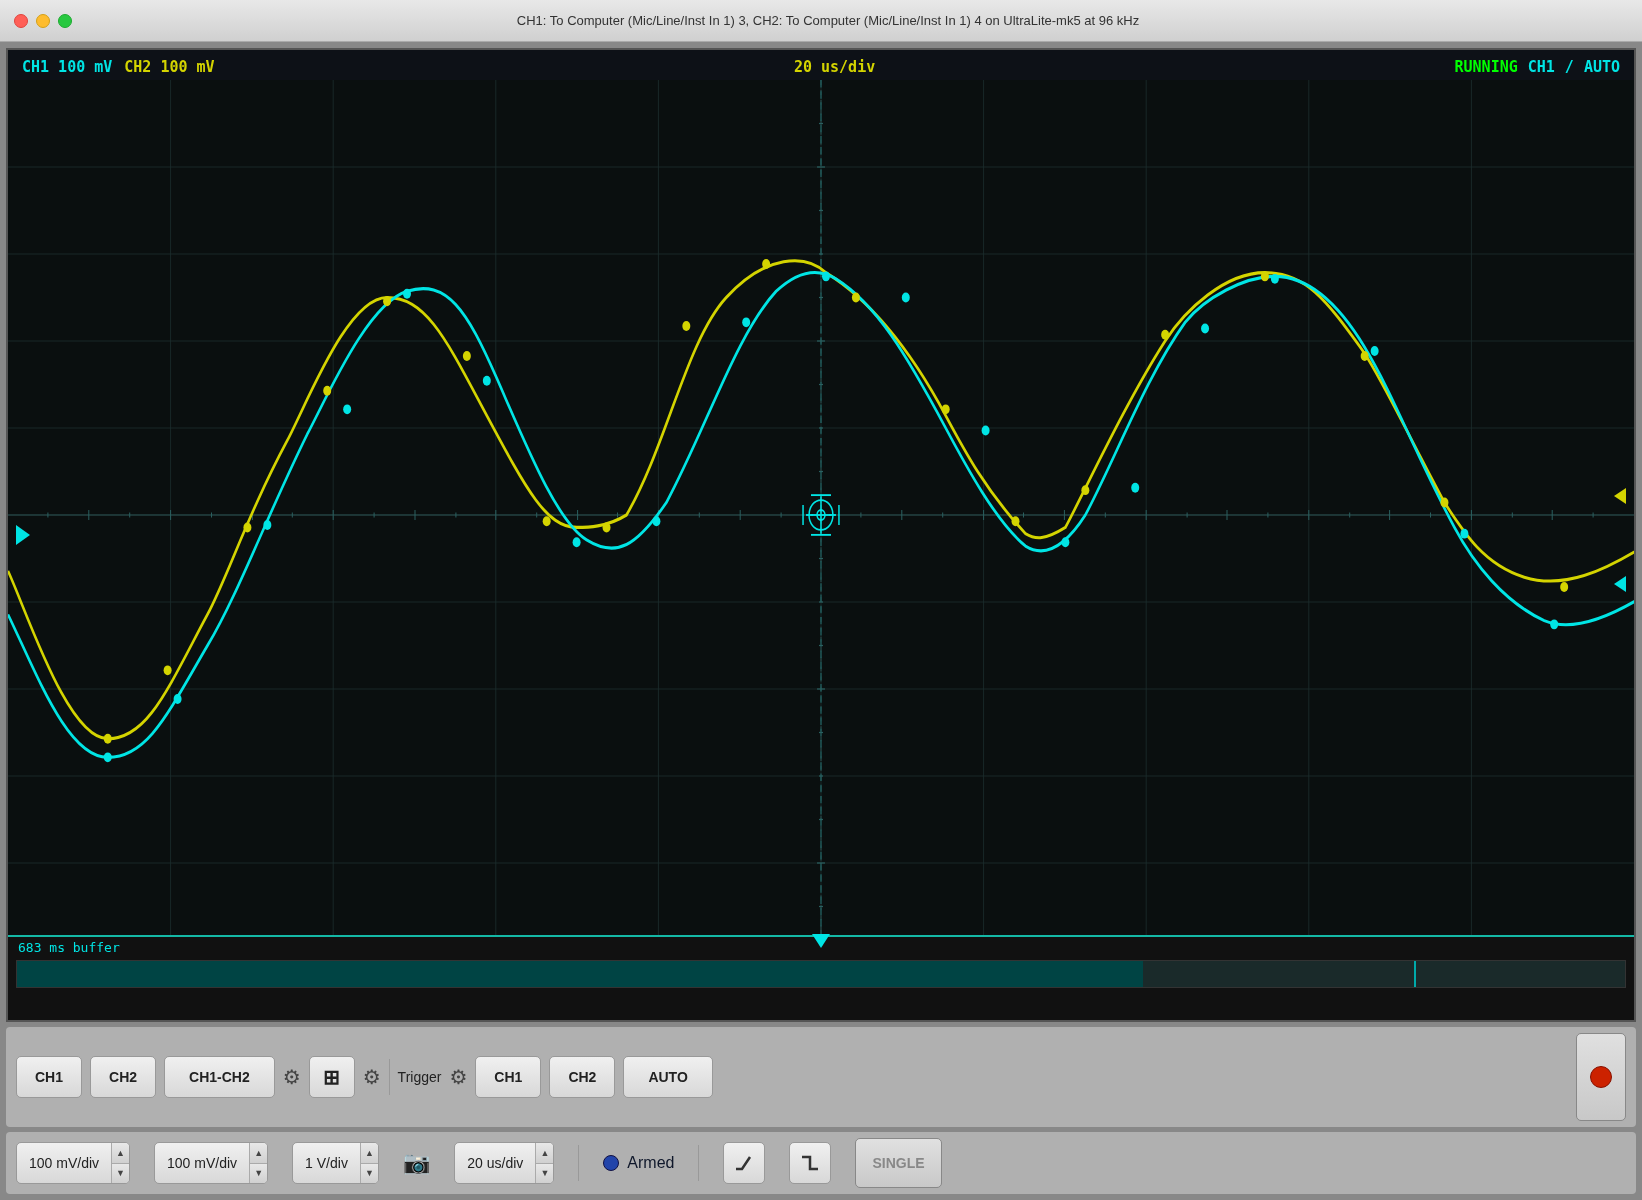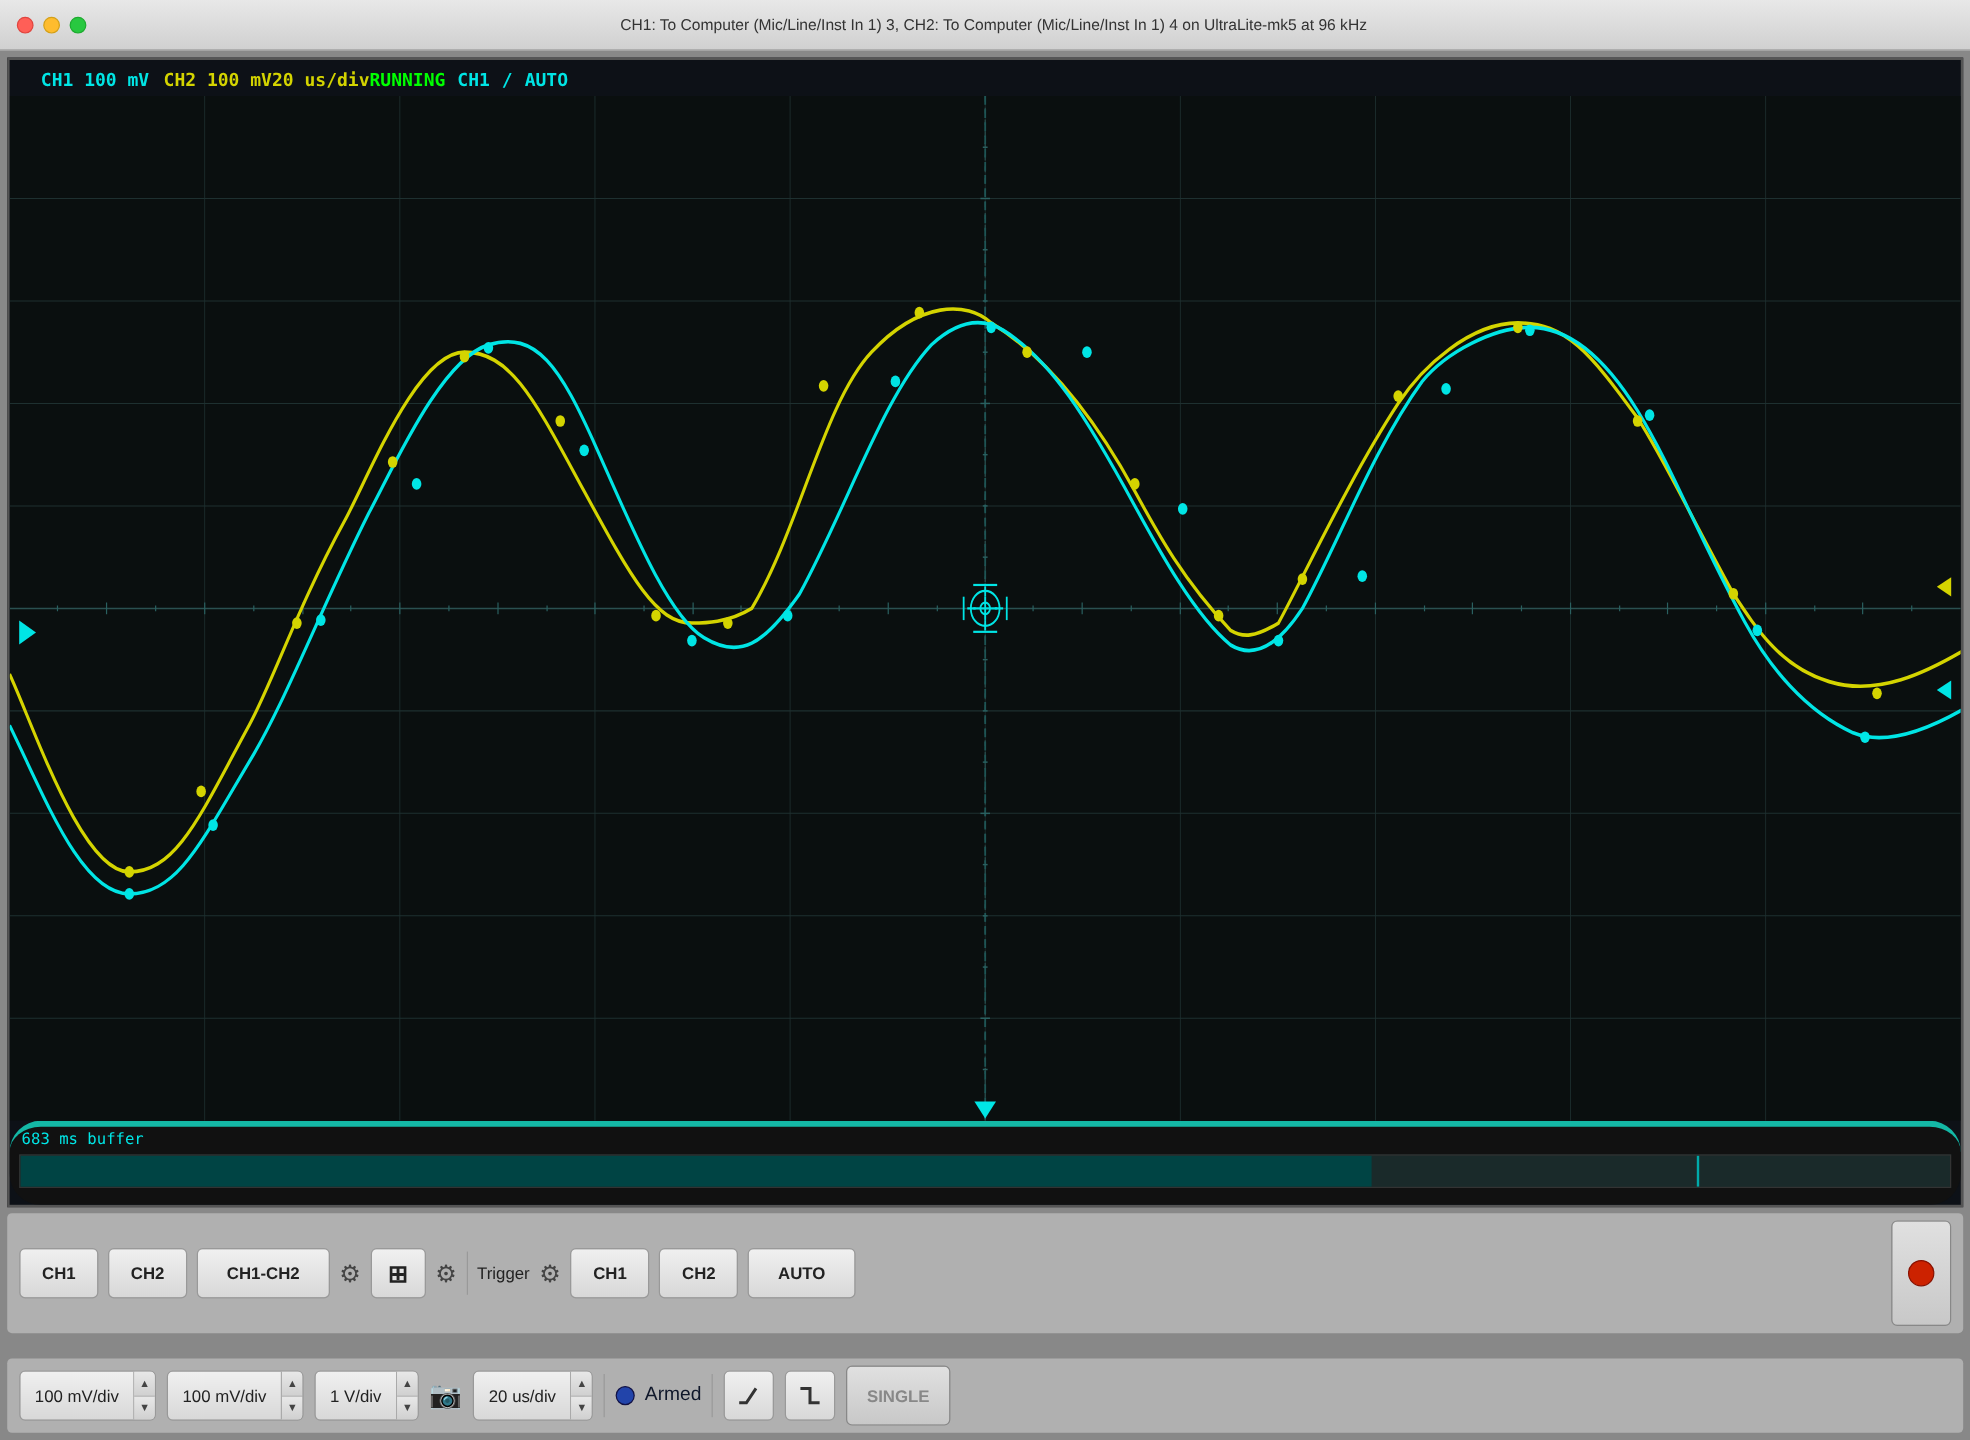--- a/index.html
+++ b/index.html
@@ -60,24 +60,24 @@
       flex: 1;
       position: relative;
       border: 2px solid #555;
       overflow: hidden;
     }
 
     
     #scope-header {
       position: absolute;
       top: 8px;
-      left: 12px;
+      left: 0;
       right: 0;
       display: flex;
-      justify-content: flex-start;
+      justify-content: space-between;
       padding: 0 14px;
       z-index: 10;
     }
 
     .scope-label-ch1 {
       color: #00e5e5;
       font-size: 15px;
       font-weight: bold;
       font-family: monospace;
     }
@@ -107,24 +107,23 @@
     .running-label { color: #00ff00; }
     .ch1-trigger-label { color: #00e5e5; }
     .auto-label { color: #00e5e5; }
 
     
     #buffer-area {
       position: absolute;
       bottom: 0;
       left: 0;
       right: 0;
-      height: 70px;
+      height: 85px;
       background: #111;
-      border-top: 5px solid #14b8a6;
-      border-radius: 26px;
+      border-top: 2px solid #14b8a6;
     }
     #buffer-label {
       color: #00e5e5;
       font-size: 13px;
       font-family: monospace;
       padding: 3px 10px;
     }
     #buffer-bar {
       margin: 2px 8px;
       height: 28px;
@@ -249,25 +248,24 @@
       font-size: 14px;
       color: #222;
       font-weight: 500;
     }
 
     
     #controls2 {
       background: #b0b0b0;
       display: flex;
       align-items: center;
-      gap: 9px;
+      gap: 24px;
       padding: 6px 10px;
       border-radius: 4px;
       flex-shrink: 0;
-      margin-top: 16px;
     }
 
     .ctrl-spinbox {
       display: flex;
       align-items: center;
       background: linear-gradient(to bottom, #f0f0f0, #d8d8d8);
       border: 1px solid #999;
       border-radius: 5px;
       height: 42px;
       overflow: hidden;

